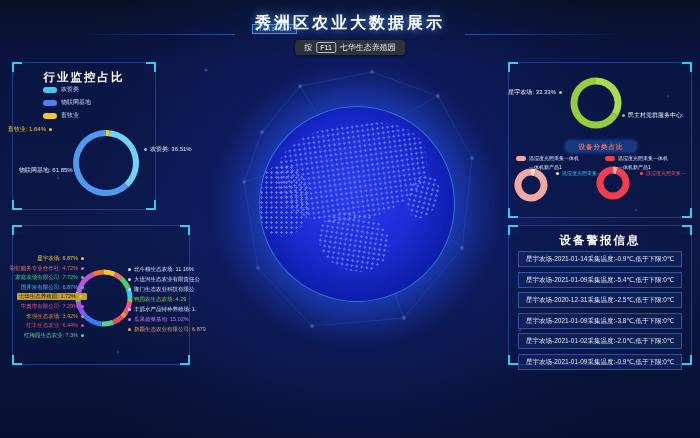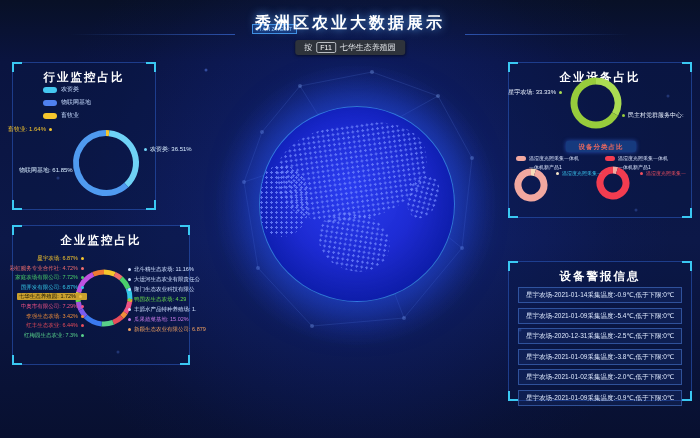--- a/index.html
+++ b/index.html
@@ -25,21 +25,21 @@
   .panel{position:absolute;background:rgba(9,23,68,.42);border:1px solid rgba(46,92,196,.55);box-sizing:border-box;}
   .corner{position:absolute;width:8px;height:8px;border-color:#3ac8f2;border-style:solid;}
   .c-tl{top:-1px;left:-1px;border-width:2px 0 0 2px;}
   .c-tr{top:-1px;right:-1px;border-width:2px 2px 0 0;}
   .c-bl{bottom:-1px;left:-1px;border-width:0 0 2px 2px;}
   .c-br{bottom:-1px;right:-1px;border-width:0 2px 2px 0;}
   .panel h2{margin:7px 0 0;font-size:11.5px;color:#fff;text-align:center;font-weight:bold;letter-spacing:2px;}
   #p-industry{left:12px;top:62px;width:144px;height:148px;}
   #p-enterprise{left:12px;top:225px;width:178px;height:140px;}
   #p-devices{left:508px;top:62px;width:184px;height:156px;}
-  #p-alarms{left:508px;top:225px;width:184px;height:140px;margin-top:36px;}
+  #p-alarms{left:508px;top:225px;width:184px;height:140px;}
   .panel svg{position:absolute;overflow:visible;}
   
   #ind-legend{position:absolute;left:30px;top:22px;}
   .leg-row{display:flex;align-items:center;gap:4px;margin-bottom:4px;}
   .leg-row .sw{display:inline-block;width:14px;height:6px;border-radius:3px;}
   .leg-row span:last-child{font-size:6px;color:#c8dcff;}
   .ind-label{position:absolute;font-size:6px;white-space:nowrap;}
   .dot{display:inline-block;width:3px;height:3px;border-radius:50%;vertical-align:middle;margin:0 3px;}
   #ind-l1{top:62px;right:100px;}
   #ind-l2{top:82px;left:128px;}
@@ -167,21 +167,20 @@
     <div class="ind-label" id="ind-l3" style="color: rgb(216, 236, 255);">
       <span>物联网基地: 61.85%</span><span class="dot" style="background:#4f9af0"></span>
     </div>
   <div class="corner c-tl"></div>
       <div class="corner c-tr"></div>
       <div class="corner c-bl"></div>
       <div class="corner c-br"></div>
     </section>
 
   <section class="panel" id="p-enterprise">
-    <h2>企业监控占比</h2>
     <svg style="left:59px;top:40px;" width="64" height="64">
         <path d="M 32.00 6.00 A 26 26 0 0 1 42.71 8.31" fill="none" stroke="#f6c62d" stroke-width="5"></path>
         <path d="M 42.71 8.31 A 26 26 0 0 1 49.07 12.39" fill="none" stroke="#ef6d6d" stroke-width="5"></path>
         <path d="M 49.07 12.39 A 26 26 0 0 1 56.17 22.41" fill="none" stroke="#4ad06a" stroke-width="5"></path>
         <path d="M 56.17 22.41 A 26 26 0 0 1 57.97 33.21" fill="none" stroke="#35c8e8" stroke-width="5"></path>
         <path d="M 57.97 33.21 A 26 26 0 0 1 57.70 35.96" fill="none" stroke="#f0a032" stroke-width="5"></path>
         <path d="M 57.70 35.96 A 26 26 0 0 1 53.41 46.75" fill="none" stroke="#ef5285" stroke-width="5"></path>
         <path d="M 53.41 46.75 A 26 26 0 0 1 49.84 50.91" fill="none" stroke="#f08d3a" stroke-width="5"></path>
         <path d="M 49.84 50.91 A 26 26 0 0 1 41.12 56.35" fill="none" stroke="#e84c5a" stroke-width="5"></path>
         <path d="M 41.12 56.35 A 26 26 0 0 1 29.59 57.89" fill="none" stroke="#58d08a" stroke-width="5"></path>
@@ -211,21 +210,20 @@
         <div class="pl r" style="top: 90px; color: rgb(201, 122, 232);"><span class="dot" style="background: rgb(201, 122, 232);"></span><span>瓜果蔬菜基地: 15.02%</span></div>
         <div class="pl r" style="top: 100px; color: rgb(240, 160, 96);"><span class="dot" style="background: rgb(240, 160, 96);"></span><span>新颖生态农业有限公司: 6.879</span></div>
       </div>
   <div class="corner c-tl"></div>
       <div class="corner c-tr"></div>
       <div class="corner c-bl"></div>
       <div class="corner c-br"></div>
     </section>
 
   <section class="panel" id="p-devices">
-    <h2>企业设备占比</h2>
     <svg style="left:57px;top:10px;" width="60" height="60">
         <path d="M 30.00 8.00 A 22 22 0 0 1 49.05 41.00" fill="none" stroke="#aadc52" stroke-width="7"></path>
         <path d="M 49.05 41.00 A 22 22 0 1 1 30.00 8.00" fill="none" stroke="#97cc3c" stroke-width="7"></path>
       </svg>
     <div class="dev-label" id="dev-l">
       <span>星宇农场: 33.33%</span><span class="dot" style="background: rgb(170, 220, 82);"></span>
     </div>
     <div class="dev-label" id="dev-r">
       <span class="dot" style="background: rgb(151, 204, 60);"></span><span>民主村党群服务中心:</span>
     </div>

